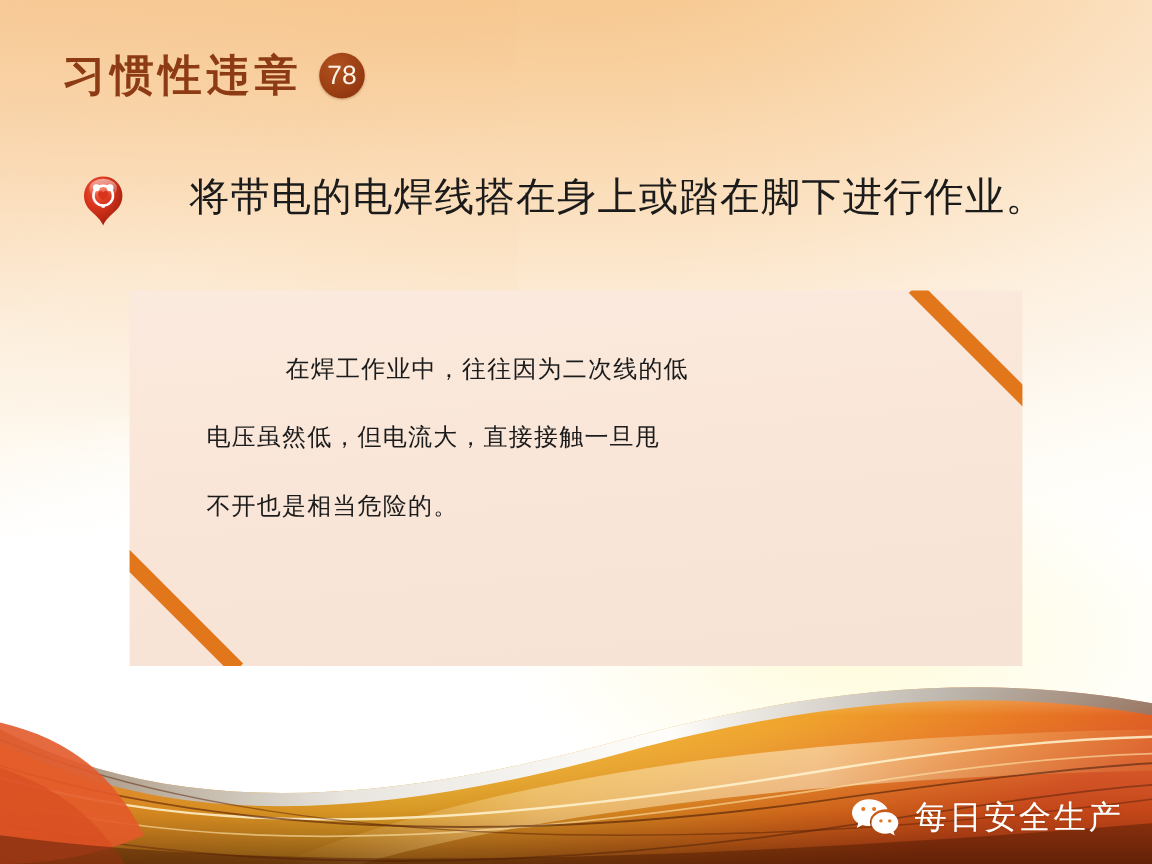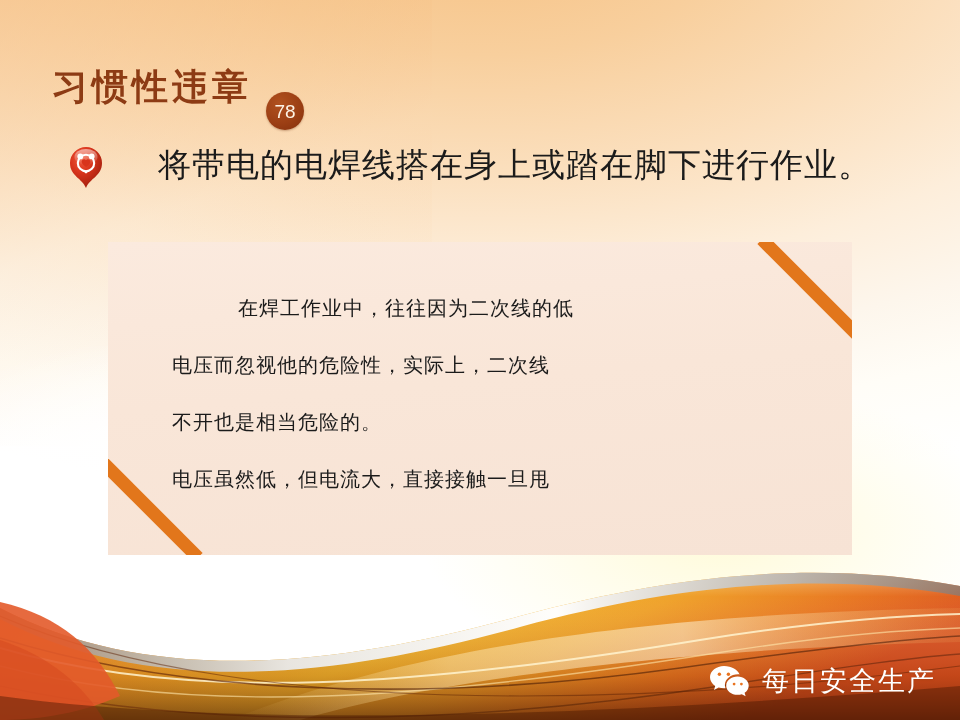--- a/index.html
+++ b/index.html
@@ -73,28 +73,27 @@
     line-height: 1;
     white-space: nowrap;
   }
   .header-badge {
     width: 38px;
     height: 38px;
     border-radius: 50%;
     background: radial-gradient(circle at 36% 30%, #b0511f 0%, #9c3f14 55%, #822f0c 100%);
     color: #fdf3e6;
     font-family: "Liberation Sans", sans-serif;
-    font-size: 19px;
+    font-size: 22px;
     font-weight: 400;
     display: flex;
     align-items: center;
     justify-content: center;
     line-height: 1;
     box-shadow: 0 1px 2px rgba(110,50,15,0.35);
-    margin-top: 48px;
   }
 
   
   .headline {
     position: absolute;
     left: 66px;
     top: 142px;
     display: flex;
     align-items: center;
     gap: 4px;
@@ -217,23 +216,22 @@
       </svg>
     </span>
     <span class="headline-text">将带电的电焊线搭在身上或踏在脚下进行作业。</span>
   </div>
 
   <div class="content-box">
     <div class="corner-stripe tr"></div>
     <div class="corner-stripe bl"></div>
     <div class="content-text">
       <div class="para-line">在焊工作业中，往往因为二次线的低</div>
-      <div class="para-line">电压而忽视他的危险性，实际上，二次线</div>
+      <div class="para-line">电压虽然低，但电流大，直接接触一旦甩</div>
       <div class="para-line">不开也是相当危险的。</div>
-      <div class="para-line">电压虽然低，但电流大，直接接触一旦甩</div>
     </div>
   </div>
 
   <div class="wave-wrap">
     <svg viewBox="0 0 960 230" width="960" height="230" preserveAspectRatio="none" aria-hidden="true">
       <defs>
         <linearGradient id="wMain" x1="0" y1="0" x2="1" y2="0.35">
           <stop offset="0%" stop-color="#e4572a"></stop>
           <stop offset="14%" stop-color="#ea7b26"></stop>
           <stop offset="34%" stop-color="#f0a227"></stop>

